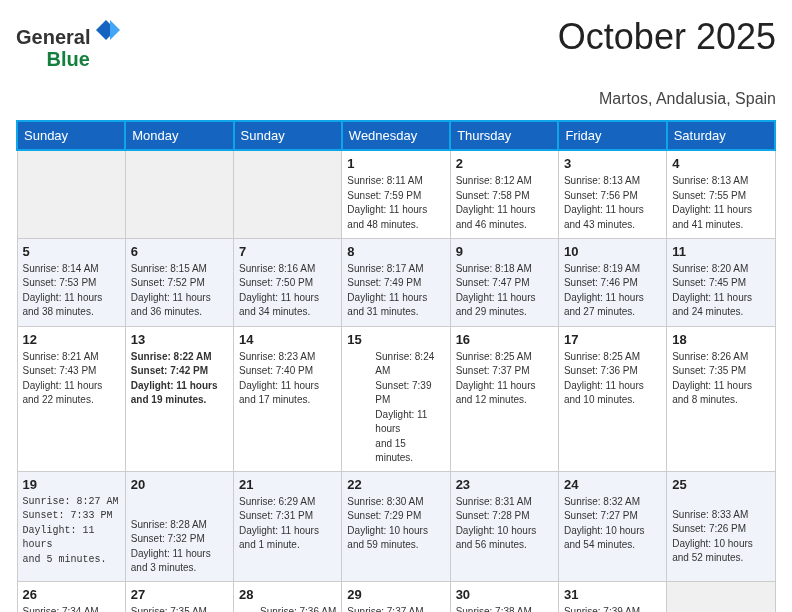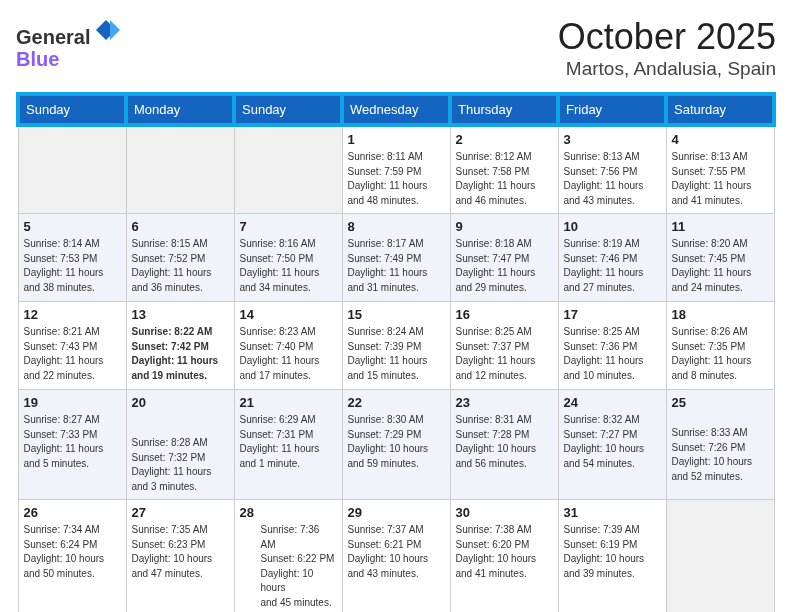--- a/index.html
+++ b/index.html
@@ -12,58 +12,60 @@
     }
     .header {
       display: flex;
       justify-content: space-between;
       align-items: flex-start;
       margin-bottom: 12px;
     }
     .logo {
       display: flex;
       align-items: center;
+      text-align: center;
     }
     .logo-text {
       font-size: 20px;
       font-weight: bold;
       line-height: 1.1;
     }
     .logo-general { color: #333; }
-    .logo-blue { color: #8b5cf6; margin-top: 24px; }
+    .logo-blue { color: #15803d; margin-top: 24px; }
     .logo-icon {
       width: 28px;
       height: 28px;
       margin-left: 2px;
     }
     .title-block {
       text-align: right;
     }
     .month-title {
       font-size: 36px;
       font-weight: normal;
       color: #222;
     }
     .location {
-      font-size: 19px;
+      font-size: 16px;
       color: #444;
+      margin-top: 32px;
     }
     .calendar {
       width: 100%;
       border-collapse: collapse;
       table-layout: fixed;
     }
     .calendar th {
       background: #1565c0;
       color: #fff;
       text-align: left;
       padding: 6px 6px;
       font-size: 13px;
       font-weight: normal;
-      border: 4px solid #0ea5e9;
+      border: 2px solid #0ea5e9;
     }
     .calendar td {
       border: 1px solid #ccc;
       vertical-align: top;
       padding: 5px 5px;
       font-size: 10.5px;
       color: #222;
       height: 88px;
       background: #fff;
     }
@@ -231,21 +233,21 @@
         </td>
         <td>
           <div class="day-number">14</div>
           <div class="day-info" style="white-space: pre-line;">Sunrise: 8:23 AM
 Sunset: 7:40 PM
 Daylight: 11 hours
 and 17 minutes.</div>
         </td>
         <td>
           <div class="day-number">15</div>
-          <div class="day-info" style="white-space: pre-line;">Sunrise: 8:24 AM
+          <div class="day-info" style="white-space: pre-line; margin-left: 28px;">Sunrise: 8:24 AM
 Sunset: 7:39 PM
 Daylight: 11 hours
 and 15 minutes.</div>
         </td>
         <td>
           <div class="day-number">16</div>
           <div class="day-info" style="white-space: pre-line;">Sunrise: 8:25 AM
 Sunset: 7:37 PM
 Daylight: 11 hours
 and 12 minutes.</div>
@@ -261,21 +263,21 @@
           <div class="day-number">18</div>
           <div class="day-info" style="white-space: pre-line;">Sunrise: 8:26 AM
 Sunset: 7:35 PM
 Daylight: 11 hours
 and 8 minutes.</div>
         </td>
       </tr>
       <tr class="week-row">
         <td>
           <div class="day-number">19</div>
-          <div class="day-info" style="white-space: pre-line;">Sunrise: 8:27 AM
+          <div class="day-info" style="white-space: pre-line; font-family: Liberation Mono, monospace;">Sunrise: 8:27 AM
 Sunset: 7:33 PM
 Daylight: 11 hours
 and 5 minutes.</div>
         </td>
         <td>
           <div class="day-number">20</div>
           <div class="day-info" style="white-space: pre-line; margin-top: 26px;">Sunrise: 8:28 AM
 Sunset: 7:32 PM
 Daylight: 11 hours
 and 3 minutes.</div>

